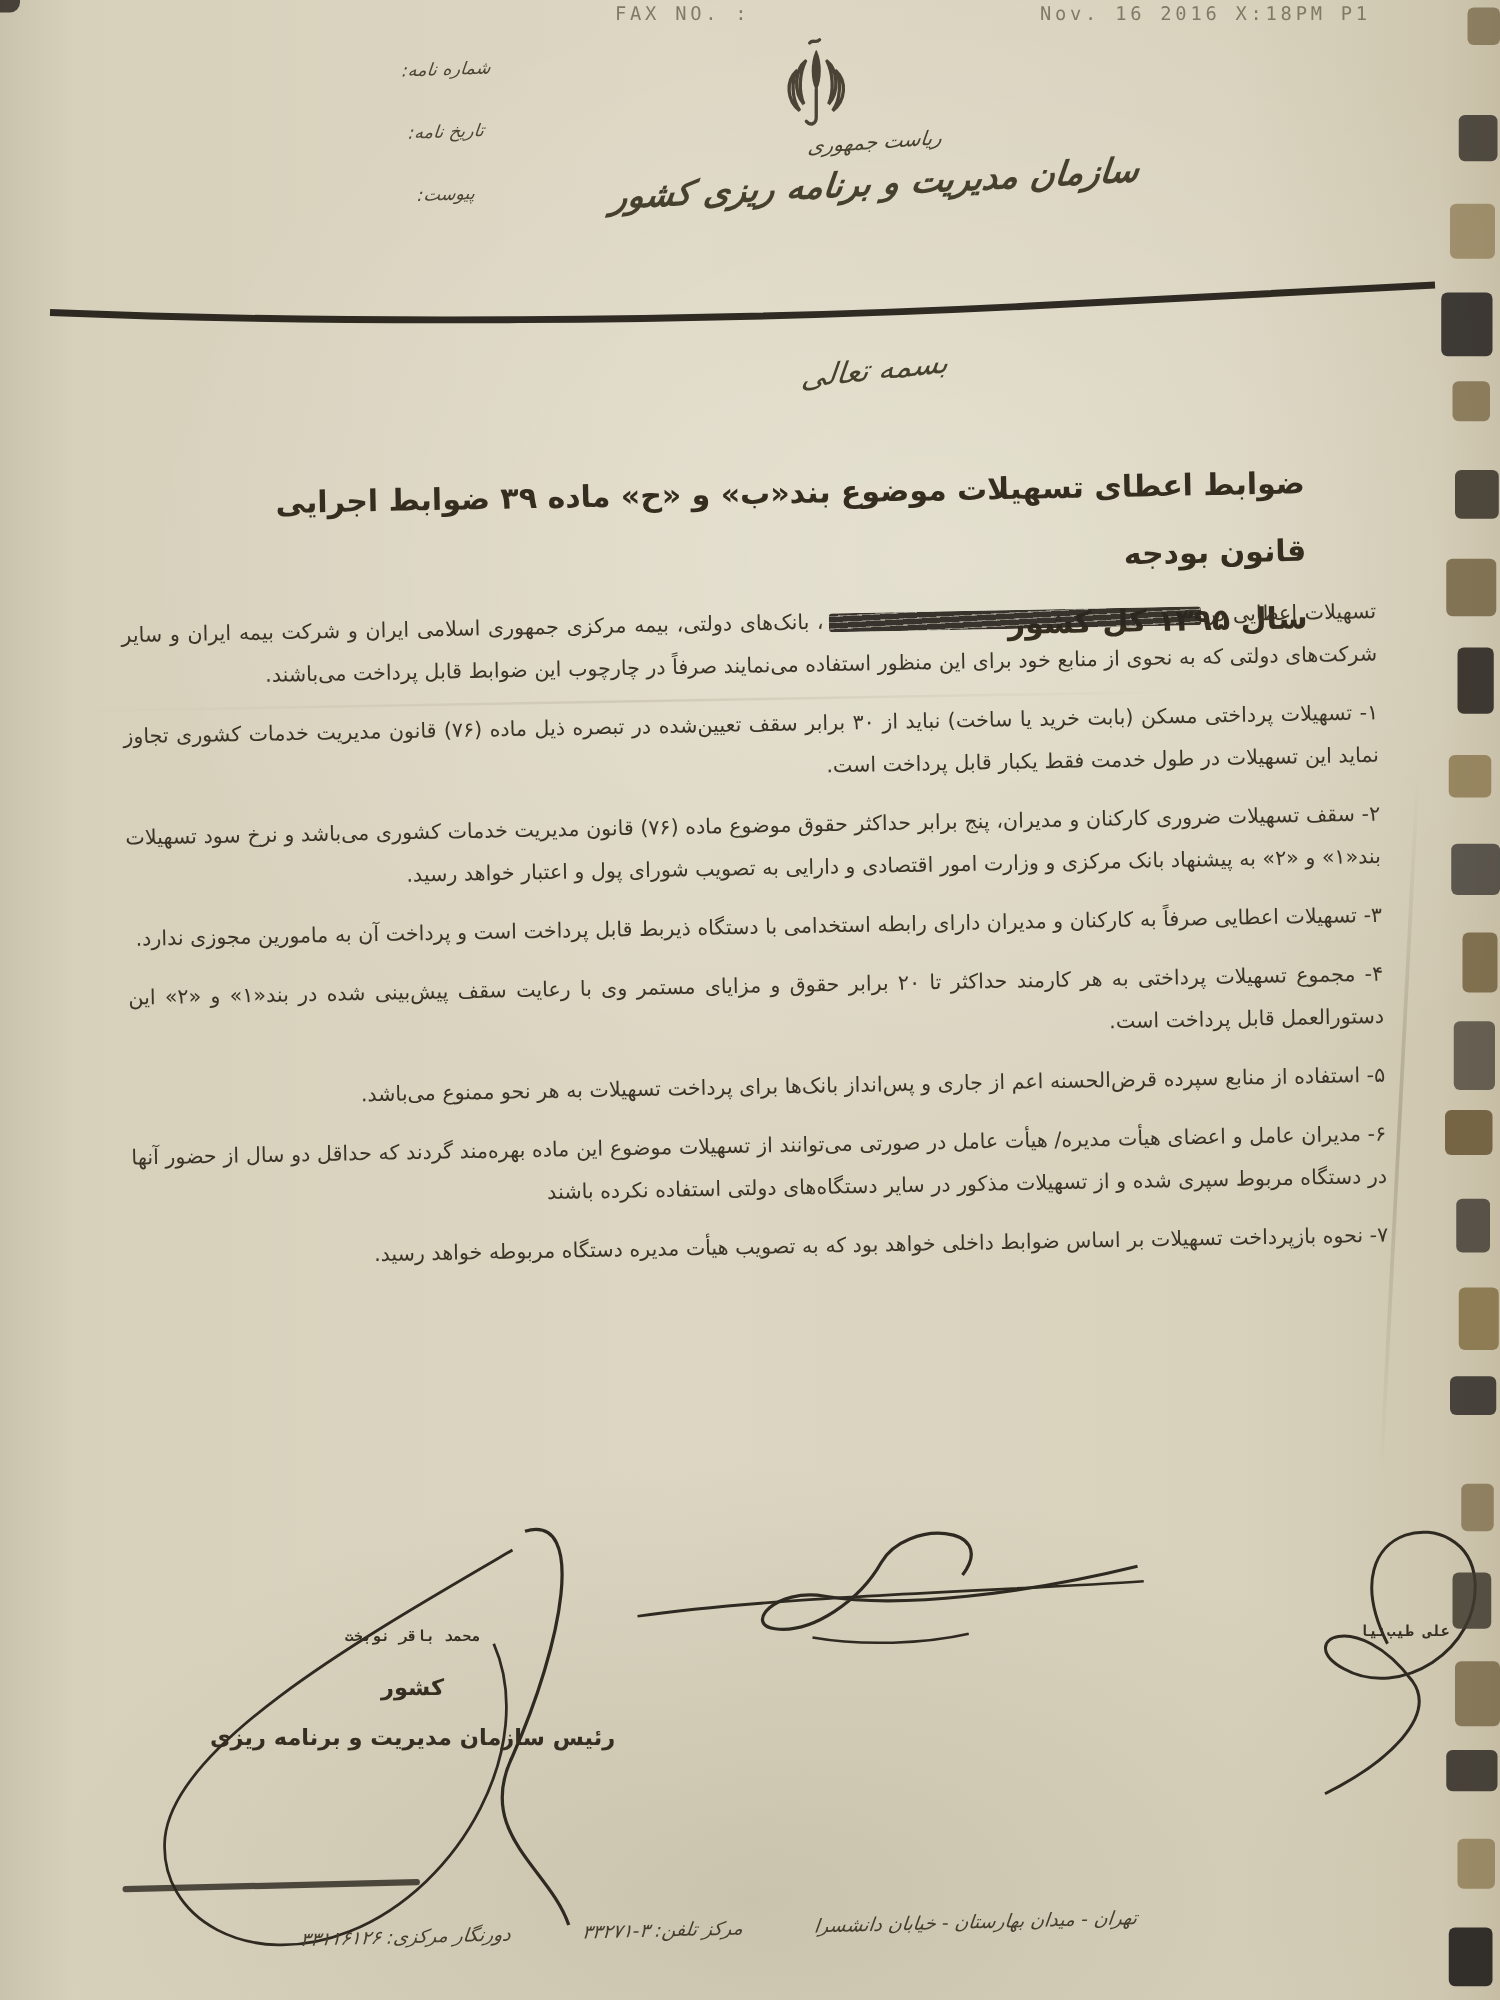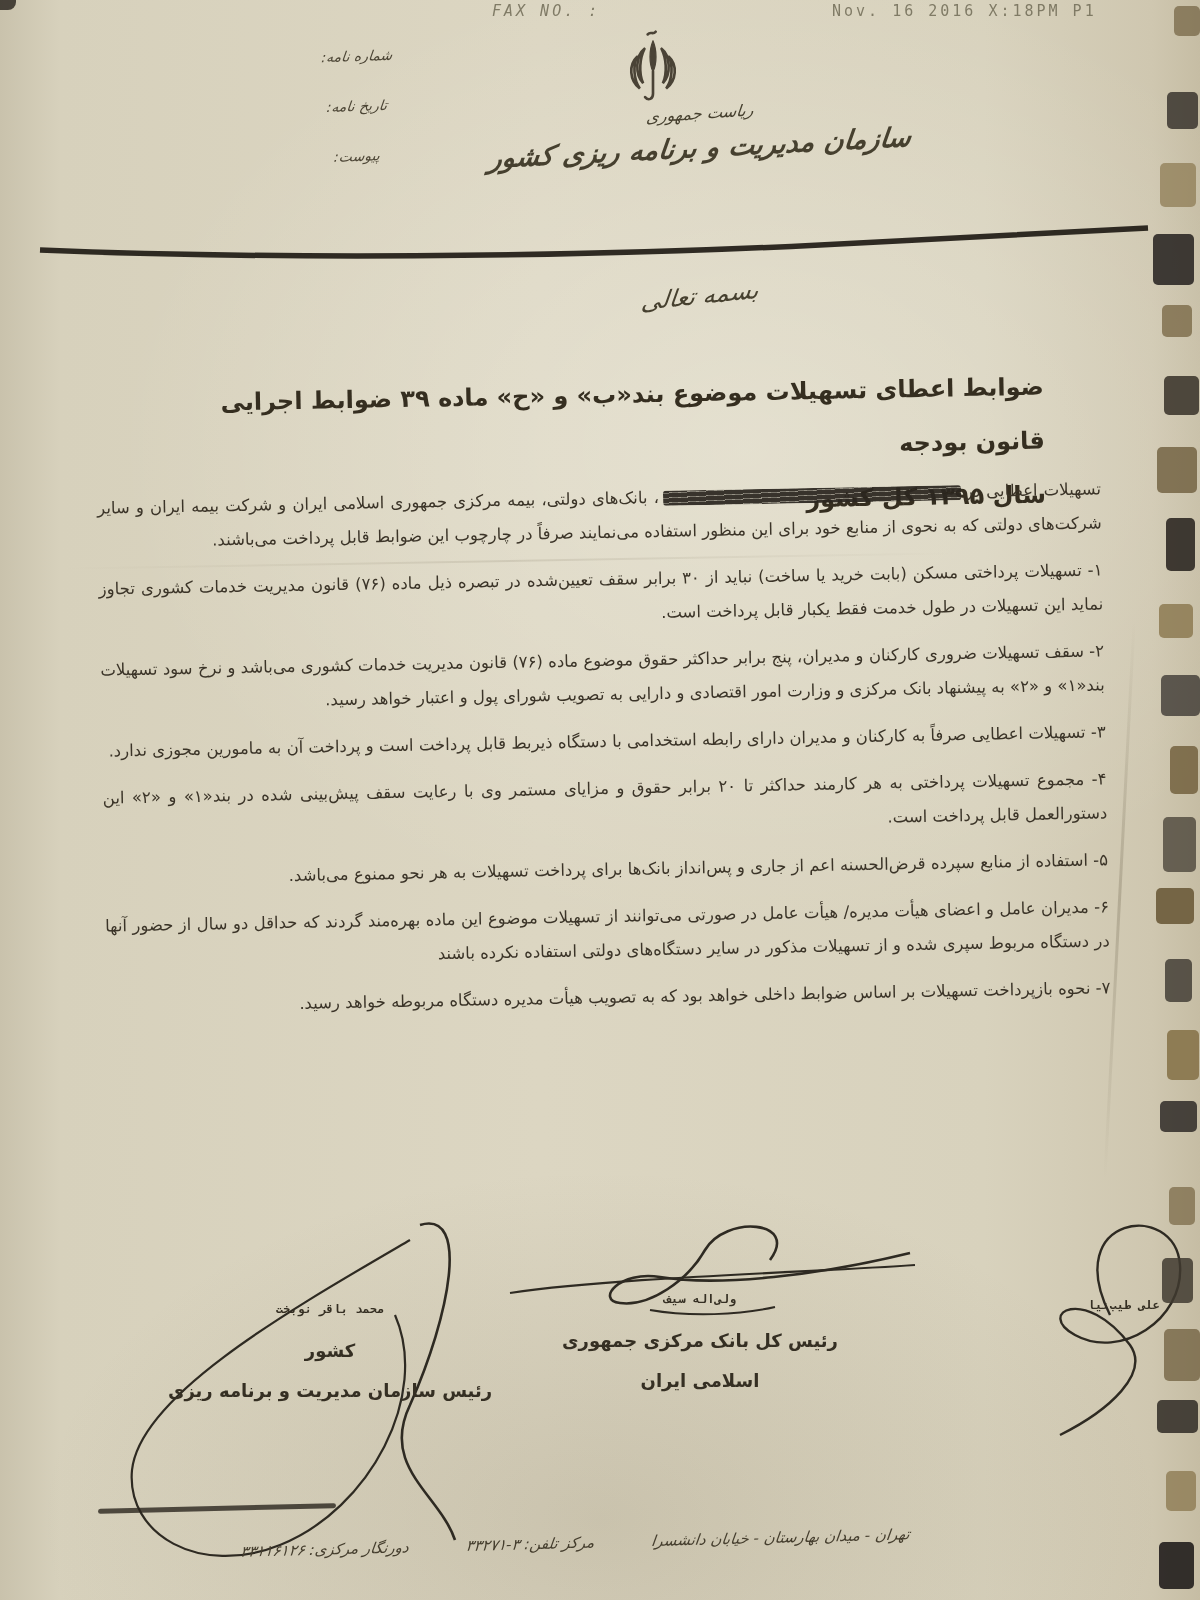--- a/index.html
+++ b/index.html
@@ -57,21 +57,21 @@
   .corner-mark{position:absolute;left:0;top:0;width:16px;height:10px;background:#26211b;
                border-radius:0 0 8px 0;opacity:.8;}
   .streak{position:absolute;left:98px;top:1506px;width:238px;height:5px;background:#2a251e;
           opacity:.8;transform:rotate(-1.4deg);border-radius:3px;}
 </style>
 </head>
 <body>
 
 <div class="page">
 
-  <div class="fax" style="left:492px;font-style:italic;">FAX NO. :</div>
+  <div class="fax" style="left:492px;">FAX NO. :</div>
   <div class="fax" style="left:832px;">Nov. 16 2016  X:18PM  P1</div>
 
   <div class="fields">
     <div>شماره نامه:</div>
     <div>تاریخ نامه:</div>
     <div>پیوست:</div>
   </div>
 
   <div class="emblem">
     <svg width="66" height="84" viewBox="0 0 100 126" fill="none">
@@ -117,25 +117,20 @@
   </svg>
   <div class="sig-col" style="left:880px;top:1298px;width:280px;text-align:right;">
     <div class="sig-name">علی طیب‌نیا</div>
   </div>
 
   <svg class="sigsvg" style="left:500px;top:1215px;" width="420" height="120">
     <path d="M270 45 C300 5 225 0 205 35 C188 65 150 92 120 88 C95 85 120 55 160 62 C220 72 320 60 410 38" stroke="#2e2a22" stroke-width="2.6" fill="none"></path>
     <path d="M10 78 C120 62 300 58 415 50" stroke="#2e2a22" stroke-width="2.2" fill="none"></path>
     <path d="M150 95 C190 102 240 100 275 92" stroke="#2e2a22" stroke-width="2" fill="none"></path>
   </svg>
-  <div class="sig-col" style="left:540px;top:1292px;width:320px;">
-    <div class="sig-name">ولی‌اله سیف</div>
-    <div class="sig-title">رئیس کل بانک مرکزی جمهوری</div>
-    <div class="sig-title">اسلامی ایران</div>
-  </div>
 
   <svg class="sigsvg" style="left:110px;top:1195px;" width="420" height="400">
     <path d="M310 30 C360 15 340 120 300 210 C270 272 330 300 345 345" stroke="#2e2a22" stroke-width="2.6" fill="none"></path>
     <path d="M300 45 C180 115 30 200 22 275 C16 340 90 382 170 350 C260 314 320 200 285 120" stroke="#2e2a22" stroke-width="2.2" fill="none"></path>
   </svg>
   <div class="sig-col" style="left:150px;top:1302px;width:360px;">
     <div class="sig-name">محمد باقر نوبخت</div>
     <div class="sig-title">کشور</div>
     <div class="sig-title">رئیس سازمان مدیریت و برنامه ریزی</div>
   </div>

